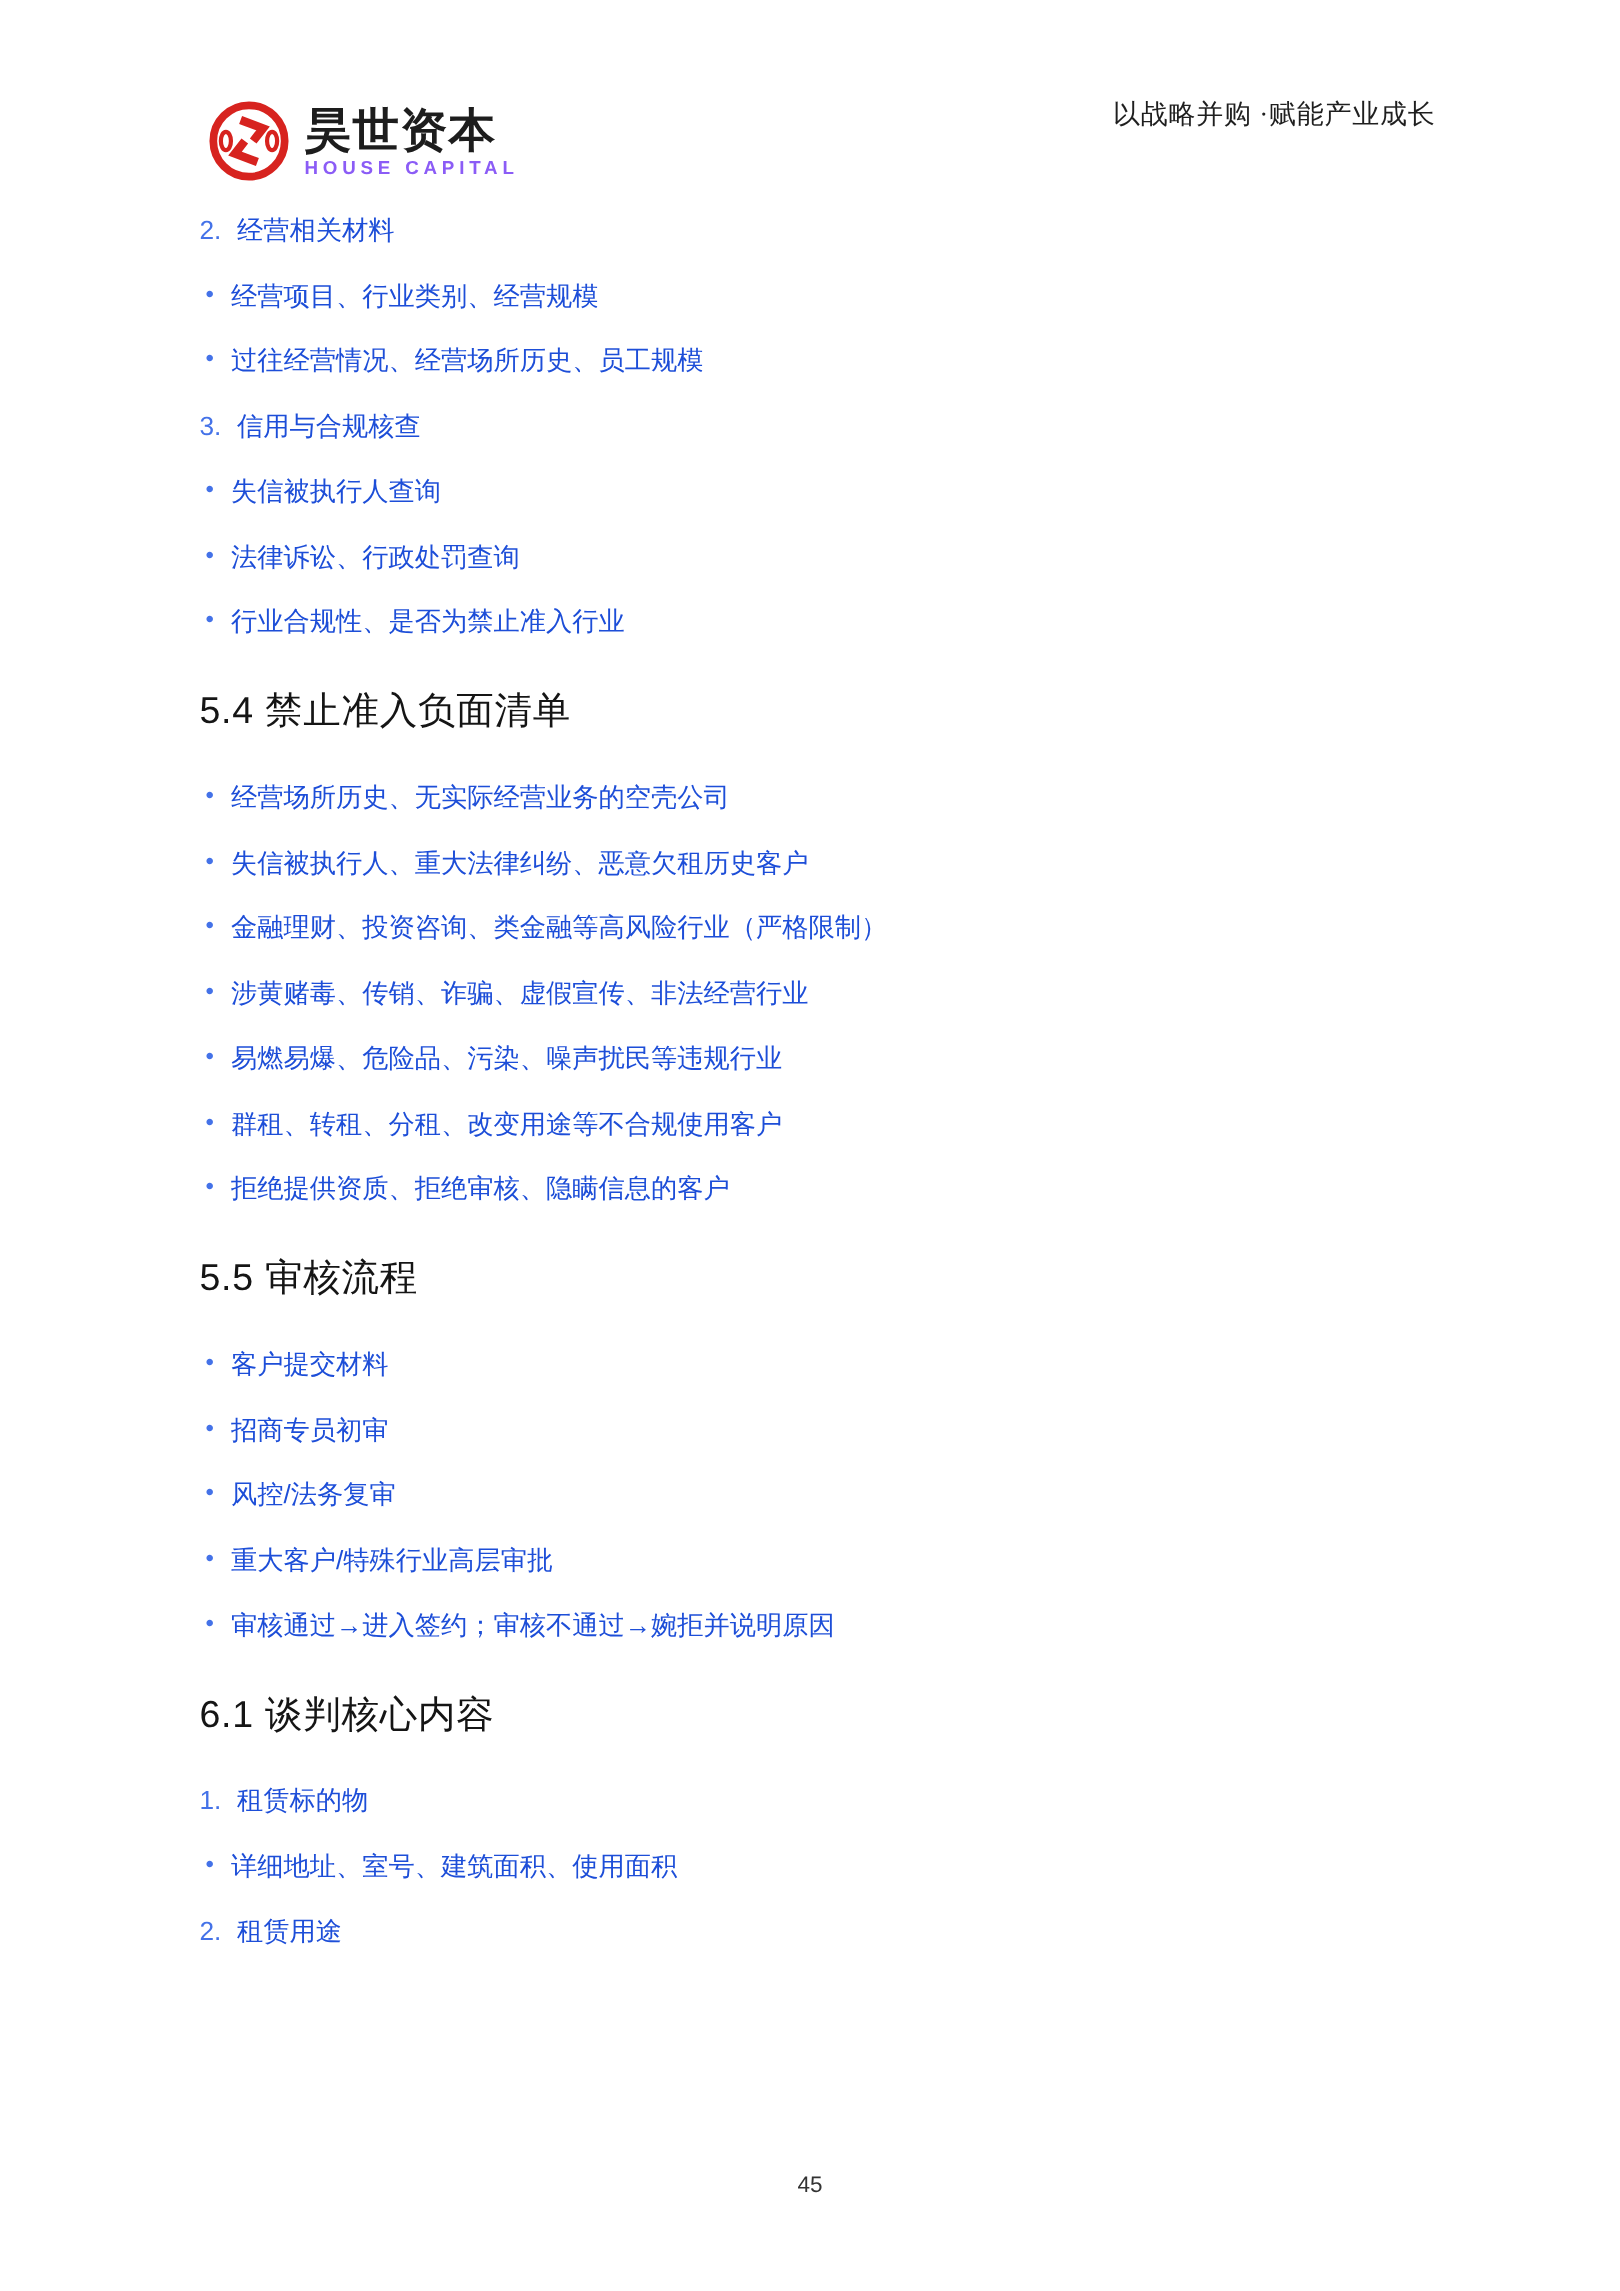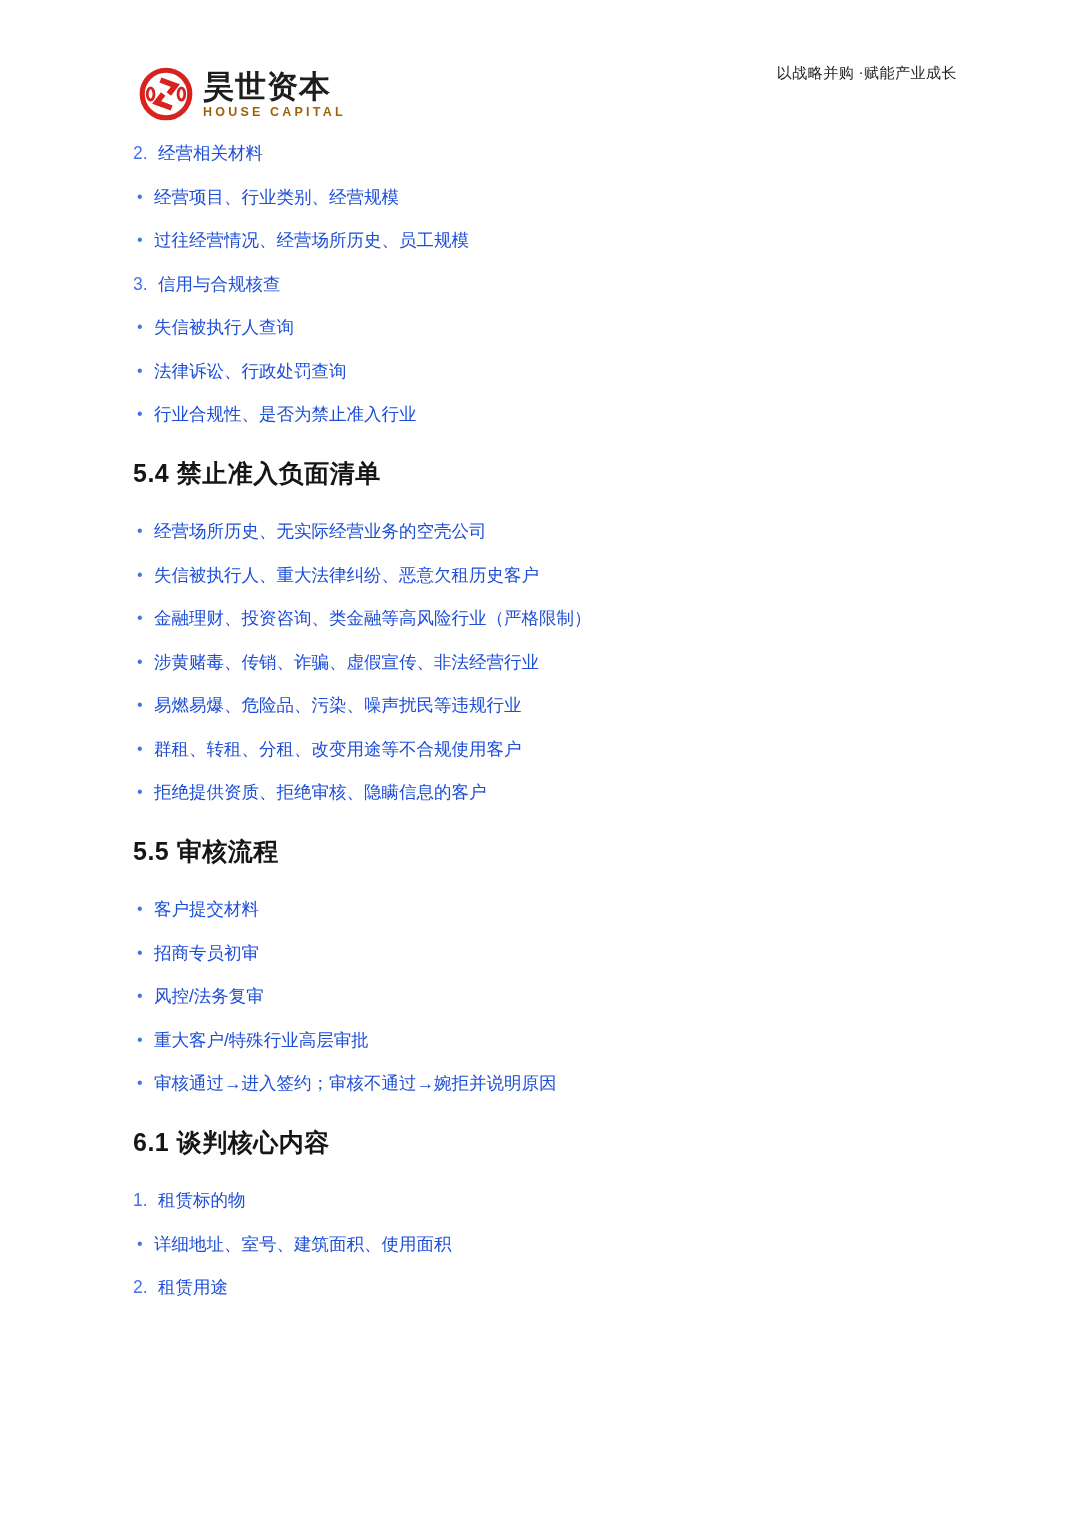--- a/index.html
+++ b/index.html
@@ -39,31 +39,31 @@
     font-weight: bold;
     color: #1d1d1d;
     letter-spacing: 1px;
     line-height: 1.0;
     margin-top: 5px;
     font-family: "Liberation Sans", "DejaVu Sans", sans-serif;
   }
   .logo-text-en {
     font-size: 12.5px;
     font-weight: bold;
-    color: #a16207;
+    color: #8b5cf6;
     letter-spacing: 3.2px;
     margin-top: 3px;
     font-family: "Liberation Sans", "DejaVu Sans", sans-serif;
     text-align: center;
   }
   .tagline {
     position: absolute;
     top: 64px; right: 123px;
     font-family: "Liberation Serif", "DejaVu Serif", serif;
-    font-size: 15px;
+    font-size: 18px;
     color: #1f1f1f;
     letter-spacing: 0.5px;
   }
 
   
   .content {
     position: absolute;
     top: 142px;
     left: 133px;
     right: 120px;
@@ -96,21 +96,21 @@
     font-size: 30px;
     font-weight: bold;
     color: #151515;
     letter-spacing: 0.5px;
     margin-top: 38px;
     margin-bottom: 36px;
     font-family: "Liberation Sans", "DejaVu Sans", sans-serif;
   }
   h2.section-heading {
     font-size: 25px;
-    font-weight: bold;
+    font-weight: normal;
     color: #151515;
     letter-spacing: 0.5px;
     margin-top: 32px;
     margin-bottom: 30px;
     font-family: "Liberation Sans", "DejaVu Sans", sans-serif;
   }
 
   
   .page-number {
     position: absolute;
@@ -230,14 +230,15 @@
       <div class="list-item bullet">
         <span class="marker">•</span>
         <span class="text">详细地址、室号、建筑面积、使用面积</span>
       </div>
       <div class="list-item numbered">
         <span class="marker">2.</span>
         <span class="text">租赁用途</span>
       </div>
     </div>
 
+  <div class="page-number">45</div>
 
 </div>
 
 </body></html>

